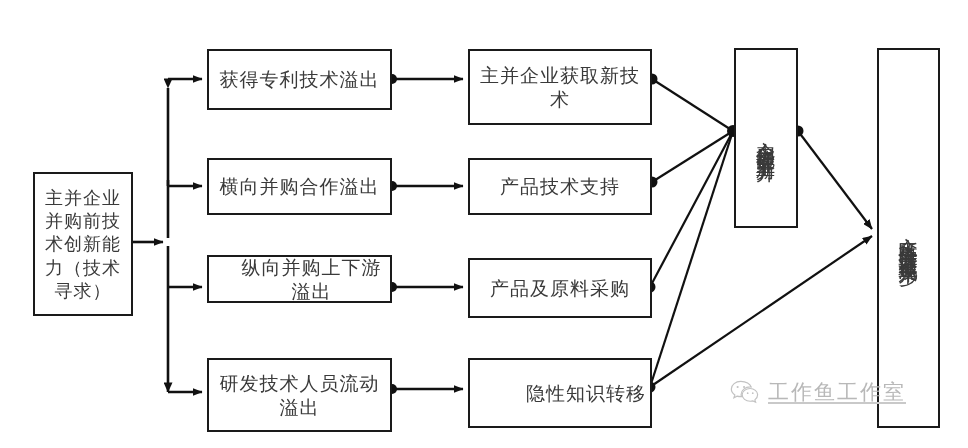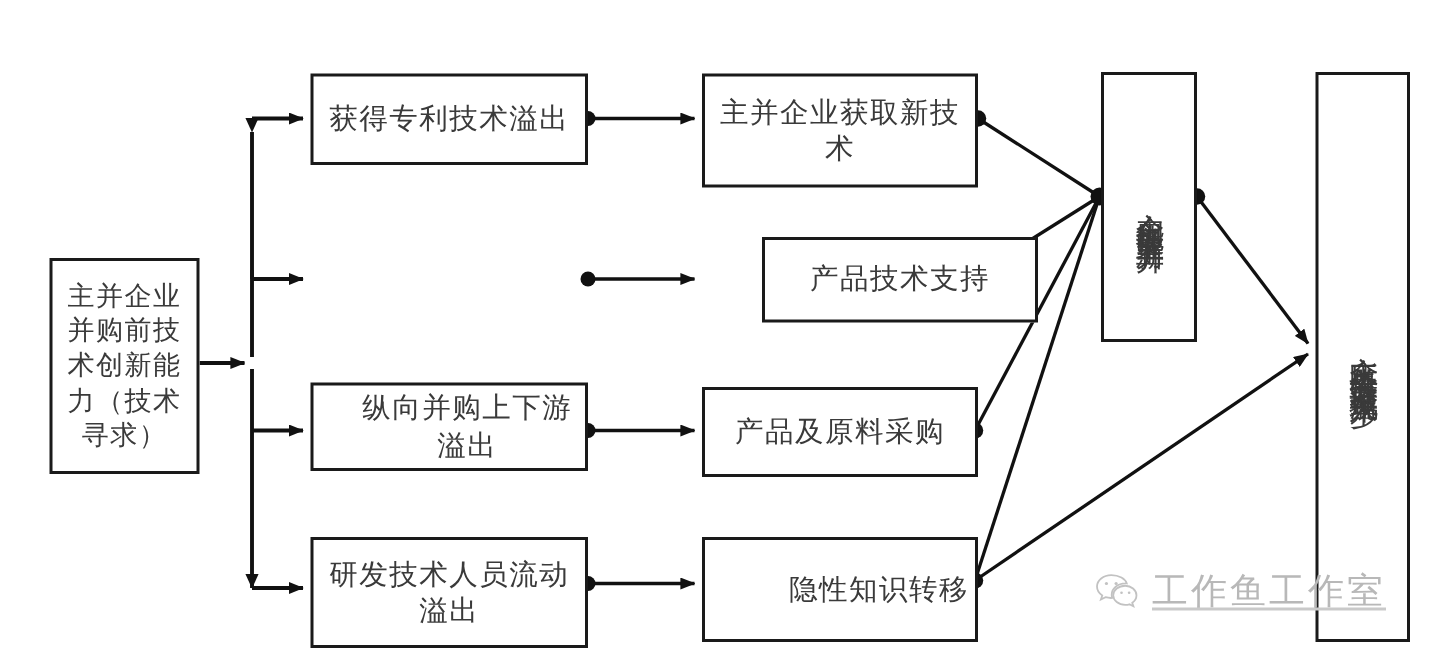--- a/index.html
+++ b/index.html
@@ -60,21 +60,21 @@
   .node-v .txt {
     width: auto;
     padding: 0;
   }
   .watermark {
     position: absolute;
     display: flex;
     align-items: center;
     gap: 8px;
     color: #b8b8b8;
-    font-size: 24px;
+    font-size: 21px;
     letter-spacing: 2px;
     white-space: nowrap;
     user-select: none;
     justify-content: flex-end;
   }
   .watermark .wm-text {
     text-decoration: underline;
     text-decoration-color: #c9c9c9;
     text-underline-offset: 3px;
   }
@@ -167,31 +167,34 @@
     </g>
   </svg>
 
   <div class="node node-start" style="left:33px; top:172px; width:100px; height:144px;">
     <span class="txt">主并企业并购前技术创新能力（技术寻求）</span>
   </div>
 
   <div class="node node-h" style="left:207px; top:49px; width:185px; height:61px;">
     <span class="txt">获得专利技术溢出</span>
   </div>
-  <div class="node node-h" style="left:207px; top:255px; width:185px; height:59px;padding-left:24px;">
+  <div class="node node-h" style="left:207px; top:158px; width:185px; height:57px;">
+    <span class="txt">横向并购合作溢出</span>
+  </div>
+  <div class="node node-h" style="left:207px; top:255px; width:185px; height:48px;padding-left:24px;">
     <span class="txt">纵向并购上下游溢出</span>
   </div>
   <div class="node node-h" style="left:207px; top:358px; width:185px; height:74px;">
     <span class="txt">研发技术人员流动溢出</span>
   </div>
 
   <div class="node node-h" style="left:468px; top:49px; width:184px; height:76px;">
     <span class="txt">主并企业获取新技术</span>
   </div>
-  <div class="node node-h" style="left:468px; top:158px; width:184px; height:57px;margin-left:40px;">
+  <div class="node node-h" style="left:468px; top:158px; width:184px; height:57px;">
     <span class="txt">产品技术支持</span>
   </div>
   <div class="node node-h" style="left:468px; top:258px; width:184px; height:60px;justify-content:flex-end;">
     <span class="txt">产品及原料采购</span>
   </div>
   <div class="node node-h" style="left:468px; top:358px; width:184px; height:70px;text-align:right;">
     <span class="txt">隐性知识转移</span>
   </div>
 
   <div class="node node-v" style="left:734px; top:48px; width:64px; height:180px;">

